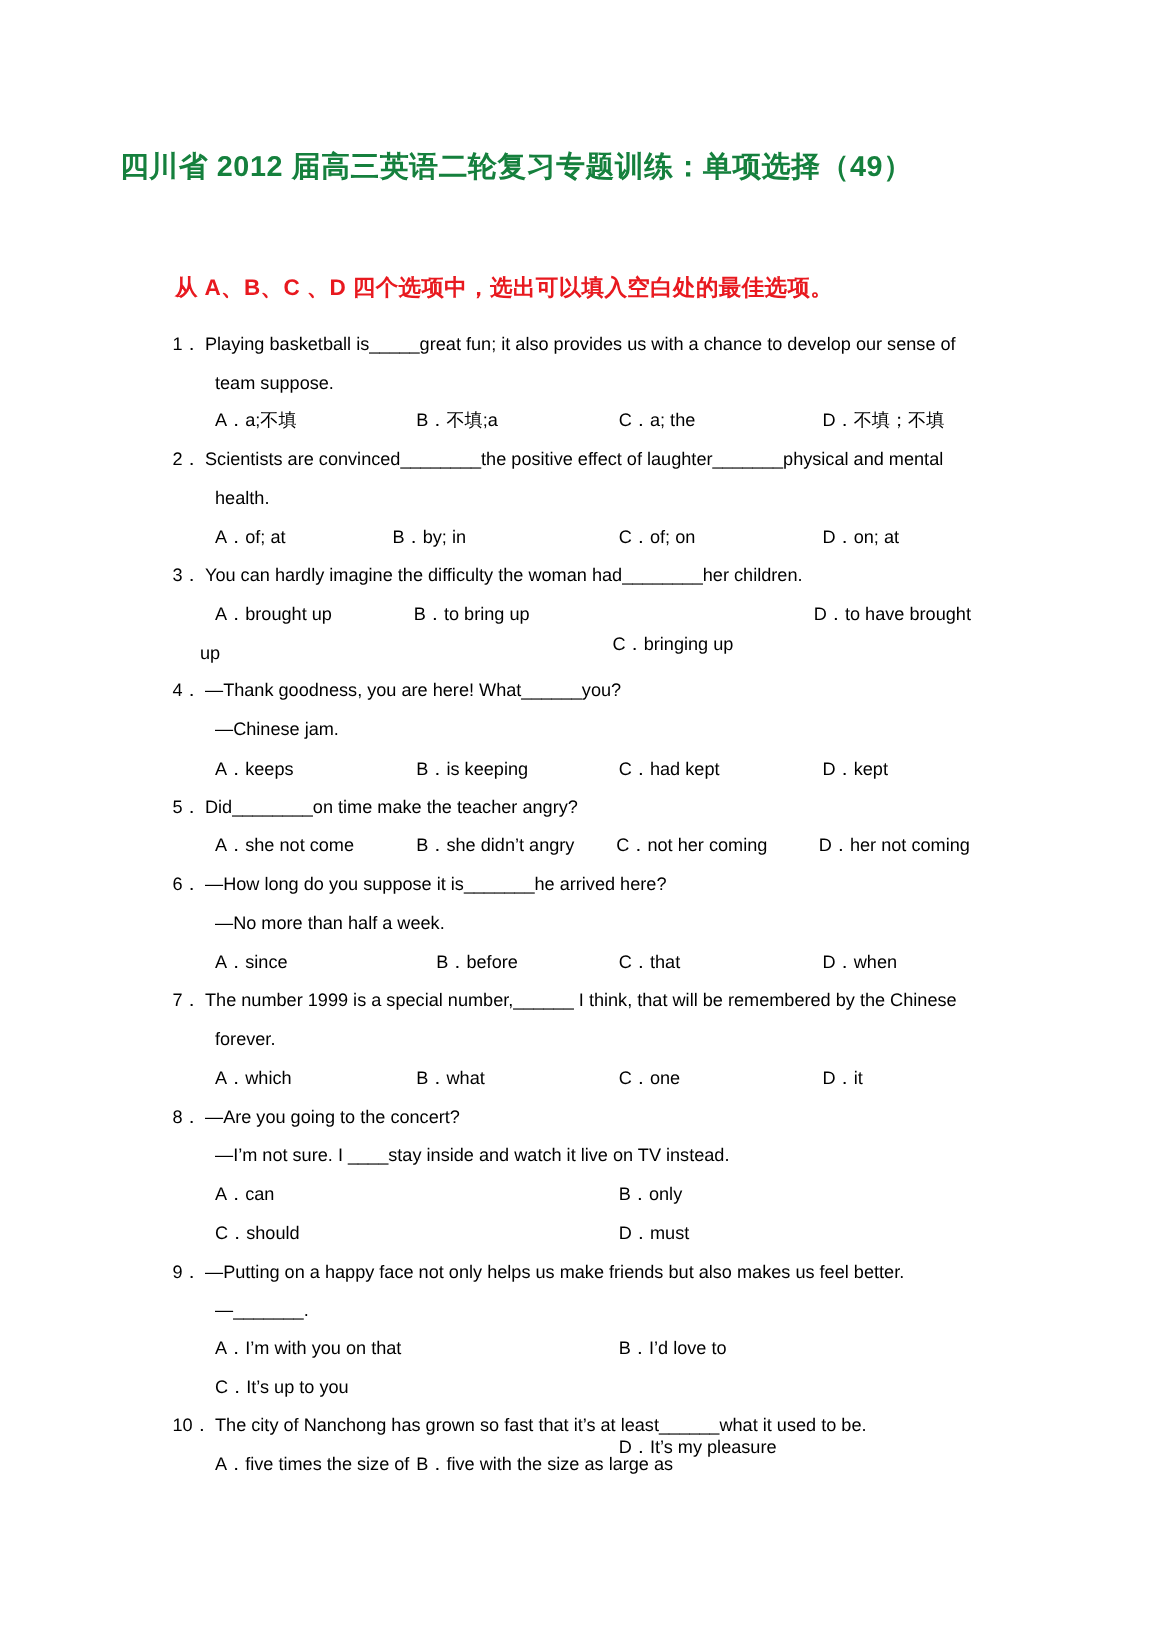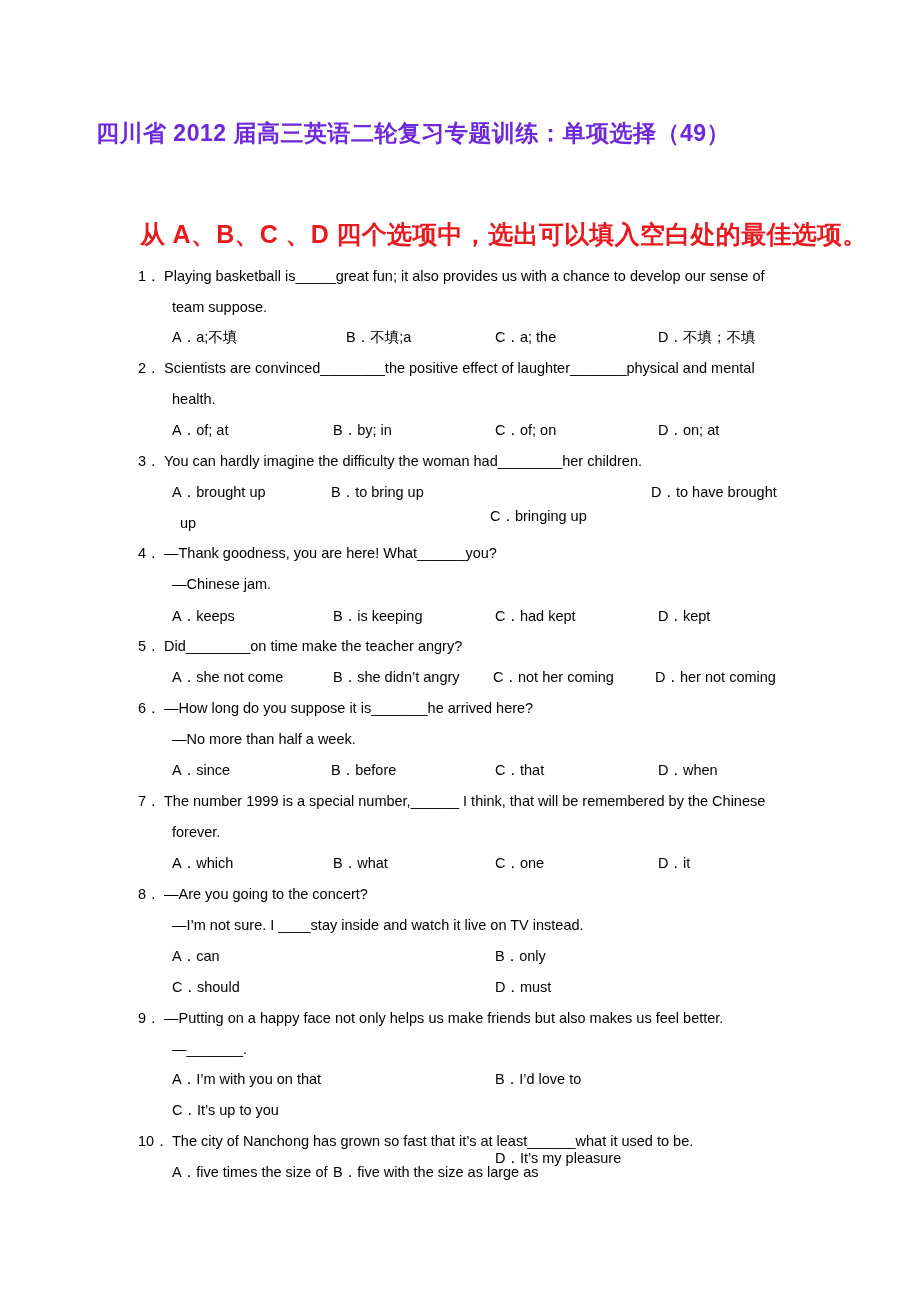--- a/index.html
+++ b/index.html
@@ -1,62 +1,62 @@
 <!DOCTYPE html>
 <html><head>
 <meta charset="utf-8">
 <style>
   html, body { margin: 0; padding: 0; background: #ffffff; }
   body { width: 920px; height: 1302px; position: relative; overflow: hidden;
          font-family: "Liberation Sans", "DejaVu Sans", sans-serif; color: #000; }
   .title { position: absolute; left: 0; width: 826px; top: 118px; text-align: center;
-           color: #6d28d9; font-weight: bold; font-size: 23px; letter-spacing: 0.5px; }
+           color: #15803d; font-weight: bold; font-size: 23px; letter-spacing: 0.5px; }
   .instruction { position: absolute; left: 140px; top: 218px; color: #e8191f;
-                 font-weight: bold; font-size: 25px; letter-spacing: 0.3px; white-space: nowrap; }
+                 font-weight: bold; font-size: 18px; letter-spacing: 0.3px; white-space: nowrap; }
   .line { position: absolute; font-size: 14.5px; white-space: nowrap; line-height: 20px; }
   .num { position: absolute; left: 138px; }
   .qtext { position: absolute; left: 164px; }
   .cont { left: 172px; }
   .opt { position: absolute; font-size: 14.5px; white-space: nowrap; line-height: 20px; }
 </style>
 </head>
 <body>
 
 <div>
   <div class="title">四川省 2012 届高三英语二轮复习专题训练：单项选择（49）</div>
   <div class="instruction">从 A、B、C 、D 四个选项中，选出可以填入空白处的最佳选项。</div>
 
   <div>
     <span class="line num" style="top:266px">1．</span>
     <span class="line qtext" style="top:266px">Playing basketball is_____great fun; it also provides us with a chance to develop our sense of</span>
     <span class="line cont" style="top:297px">team suppose.</span>
     <span class="opt" style="left:172px;top:327px">A．a;不填</span>
-    <span class="opt" style="left:346px;top:327px">B．不填;a</span>
+    <span class="opt" style="left:333px;top:327px">B．不填;a</span>
     <span class="opt" style="left:495px;top:327px">C．a; the</span>
     <span class="opt" style="left:658px;top:327px">D．不填；不填</span>
   </div>
 
   <div>
     <span class="line num" style="top:358px">2．</span>
     <span class="line qtext" style="top:358px">Scientists are convinced________the positive effect of laughter_______physical and mental</span>
     <span class="line cont" style="top:389px">health.</span>
     <span class="opt" style="left:172px;top:420px">A．of; at</span>
-    <span class="opt" style="left:333px;top:420px">B．by; in</span>
+    <span class="opt" style="left:314px;top:420px">B．by; in</span>
     <span class="opt" style="left:495px;top:420px">C．of; on</span>
     <span class="opt" style="left:658px;top:420px">D．on; at</span>
   </div>
 
   <div>
     <span class="line num" style="top:451px">3．</span>
     <span class="line qtext" style="top:451px">You can hardly imagine the difficulty the woman had________her children.</span>
     <span class="opt" style="left:172px;top:482px">A．brought up</span>
     <span class="opt" style="left:331px;top:482px">B．to bring up</span>
     <span class="opt" style="left:490px;top:506px">C．bringing up</span>
     <span class="opt" style="left:651px;top:482px">D．to have brought</span>
-    <span class="opt" style="left:180px;top:513px">up</span>
+    <span class="opt" style="left:160px;top:513px">up</span>
   </div>
 
   <div>
     <span class="line num" style="top:543px">4．</span>
     <span class="line qtext" style="top:543px">—Thank goodness, you are here! What______you?</span>
     <span class="line cont" style="top:574px">—Chinese jam.</span>
     <span class="opt" style="left:172px;top:606px">A．keeps</span>
     <span class="opt" style="left:333px;top:606px">B．is keeping</span>
     <span class="opt" style="left:495px;top:606px">C．had kept</span>
     <span class="opt" style="left:658px;top:606px">D．kept</span>
@@ -69,21 +69,21 @@
     <span class="opt" style="left:333px;top:667px">B．she didn’t angry</span>
     <span class="opt" style="left:493px;top:667px">C．not her coming</span>
     <span class="opt" style="left:655px;top:667px">D．her not coming</span>
   </div>
 
   <div>
     <span class="line num" style="top:698px">6．</span>
     <span class="line qtext" style="top:698px">—How long do you suppose it is_______he arrived here?</span>
     <span class="line cont" style="top:729px">—No more than half a week.</span>
     <span class="opt" style="left:172px;top:760px">A．since</span>
-    <span class="opt" style="left:331px;top:760px">B．before</span>
+    <span class="opt" style="left:349px;top:760px">B．before</span>
     <span class="opt" style="left:495px;top:760px">C．that</span>
     <span class="opt" style="left:658px;top:760px">D．when</span>
   </div>
 
   <div>
     <span class="line num" style="top:791px">7．</span>
     <span class="line qtext" style="top:791px">The number 1999 is a special number,______  I think, that will be remembered by the Chinese</span>
     <span class="line cont" style="top:822px">forever.</span>
     <span class="opt" style="left:172px;top:853px">A．which</span>
     <span class="opt" style="left:333px;top:853px">B．what</span>

